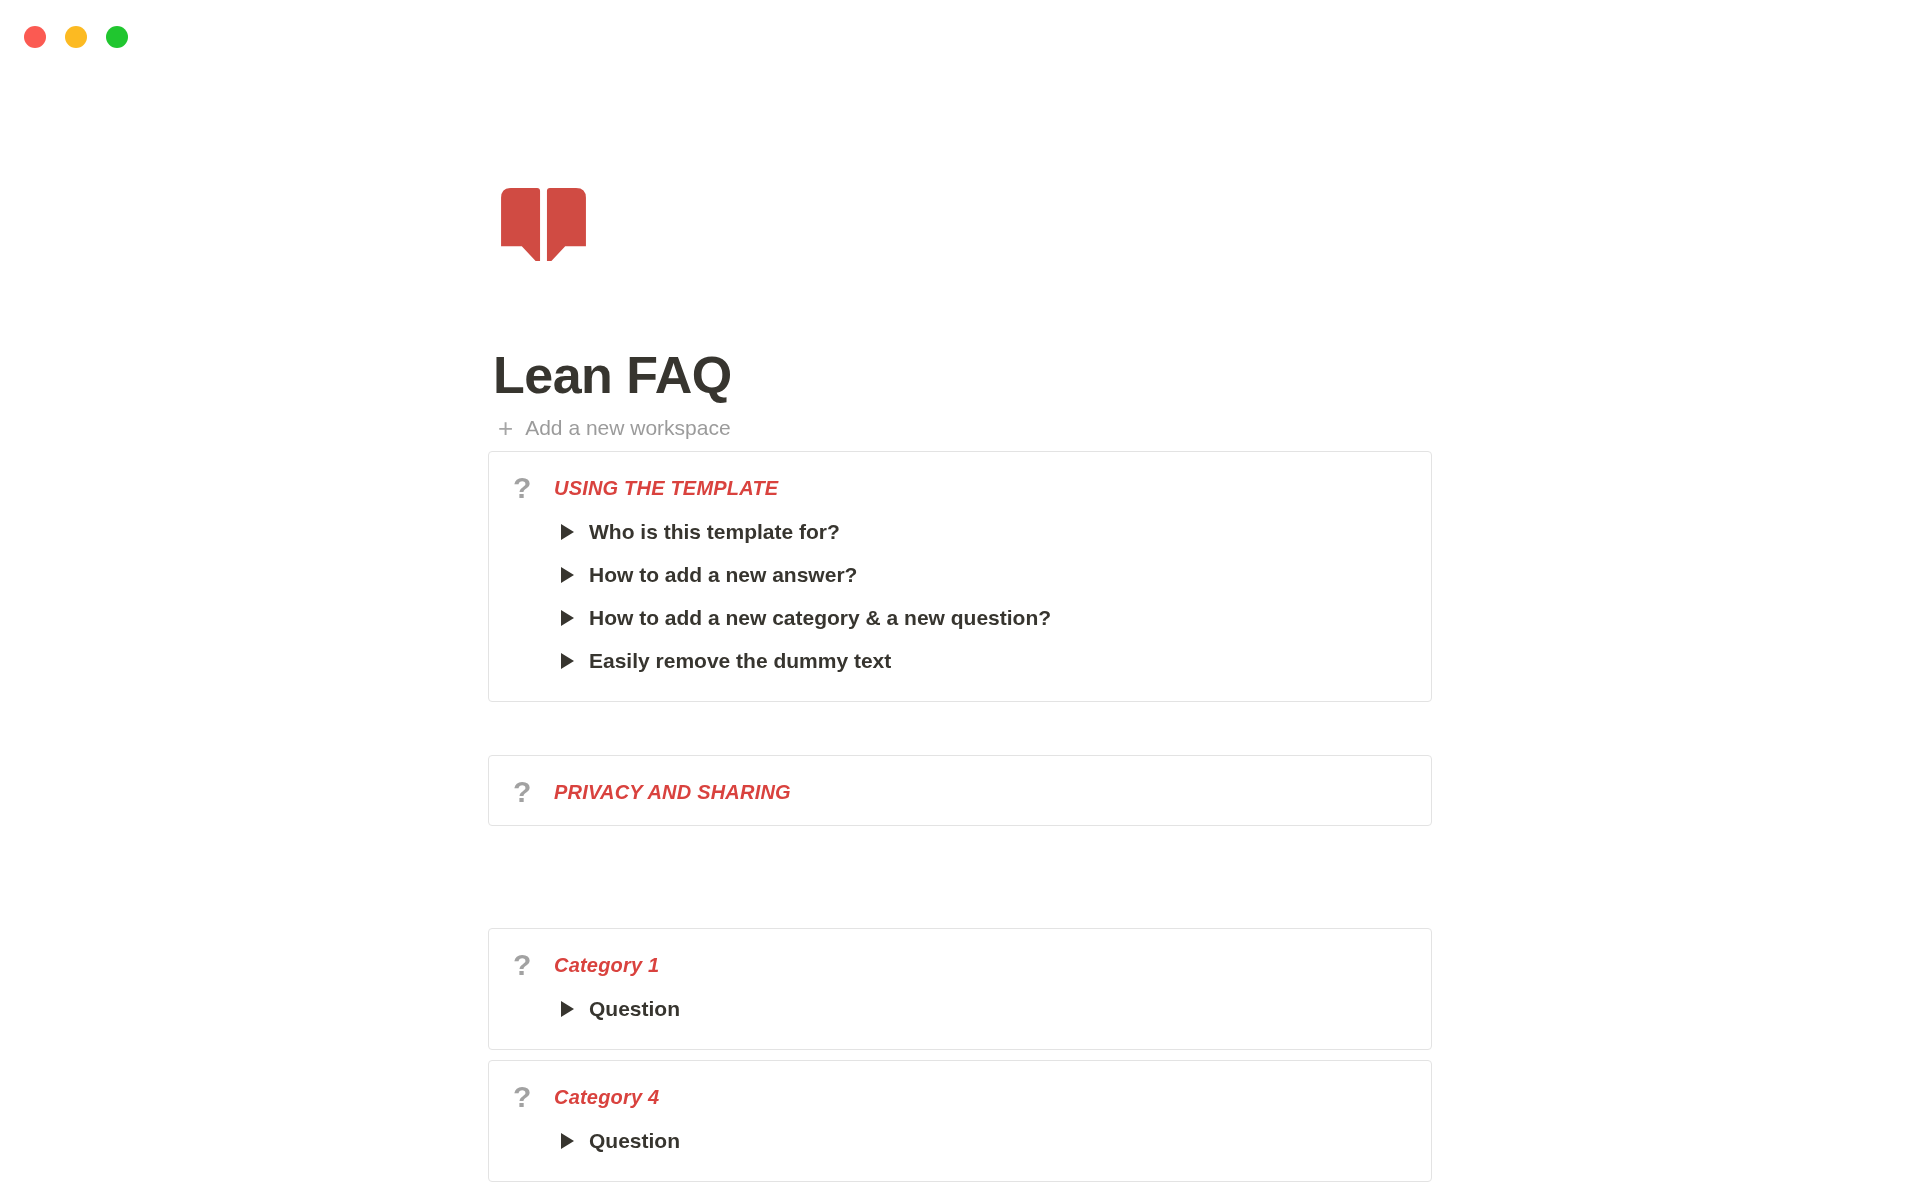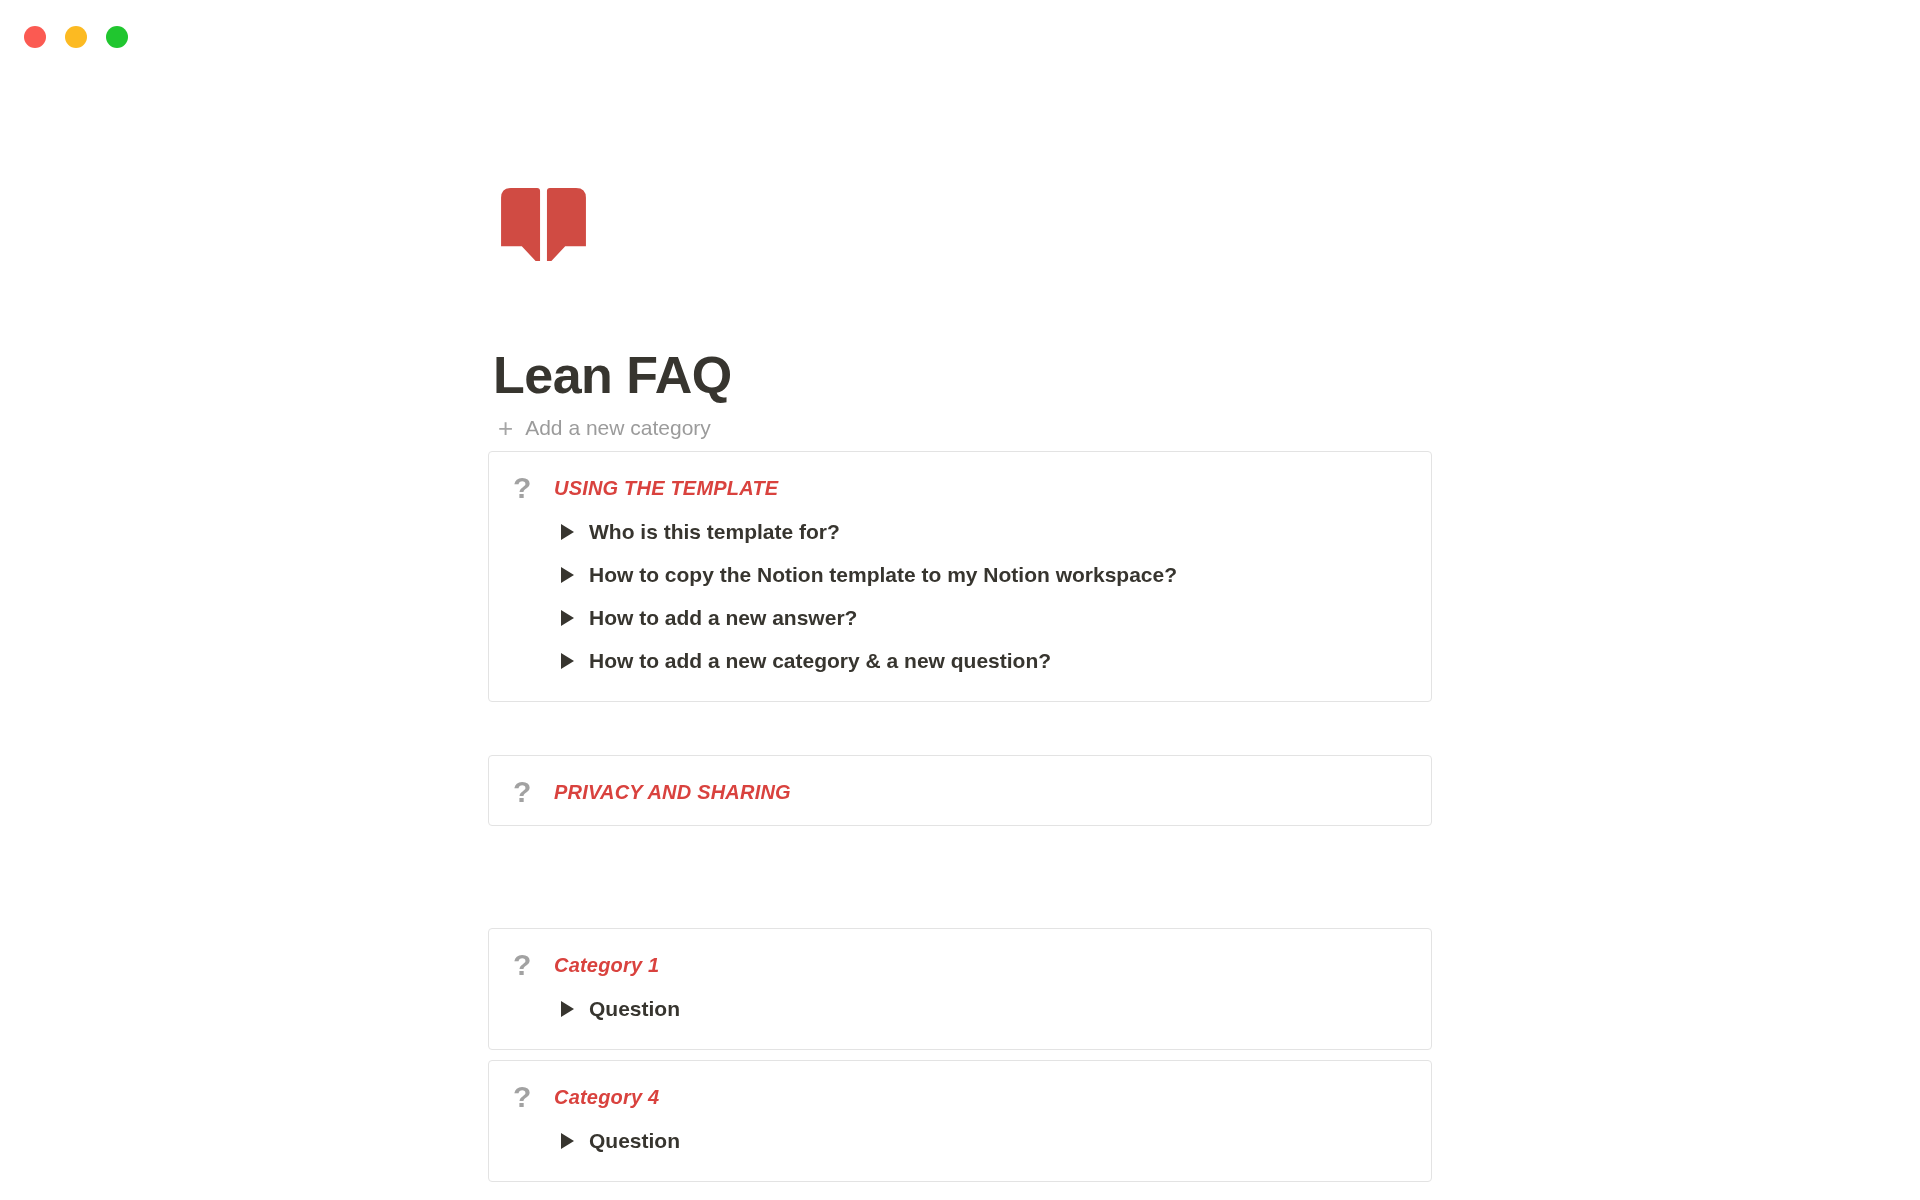--- a/index.html
+++ b/index.html
@@ -73,44 +73,44 @@
   <svg viewBox="0 0 86 76" xmlns="http://www.w3.org/2000/svg">
     <path fill="#d04b43" d="M10 0 L36.5 0 Q39.5 0 39.5 3 L39.5 74 L35 74 L21 59 L0 59 L0 10 Q0 0 10 0 Z"></path>
     <path fill="#d04b43" d="M49.5 0 L76 0 Q86 0 86 10 L86 59 L65 59 L51 74 L46.5 74 L46.5 3 Q46.5 0 49.5 0 Z"></path>
   </svg>
 </div>
 
 <h1 class="page-title">Lean FAQ</h1>
 
 <div class="add-row">
   <span class="add-plus">+</span>
-  <span>Add a new category</span>
+  <span>Add a new workspace</span>
 </div>
 
 <section class="card" style="top:451px">
   <div class="card-head">
     <span class="qmark">?</span>
     <h2 class="cat-title">USING THE TEMPLATE</h2>
   </div>
   <div class="questions">
     <div class="question">
       <span class="tri"></span>
       <span class="q-label">Who is this template for?</span>
     </div>
     <div class="question">
       <span class="tri"></span>
-      <span class="q-label">How to copy the Notion template to my Notion workspace?</span>
-    </div>
-    <div class="question">
-      <span class="tri"></span>
       <span class="q-label">How to add a new answer?</span>
     </div>
     <div class="question">
       <span class="tri"></span>
       <span class="q-label">How to add a new category &amp; a new question?</span>
+    </div>
+    <div class="question">
+      <span class="tri"></span>
+      <span class="q-label">Easily remove the dummy text</span>
     </div>
   </div>
 </section>
 
 <section class="card" style="top:755px">
   <div class="card-head">
     <span class="qmark">?</span>
     <h2 class="cat-title">PRIVACY AND SHARING</h2>
   </div>
 </section>

